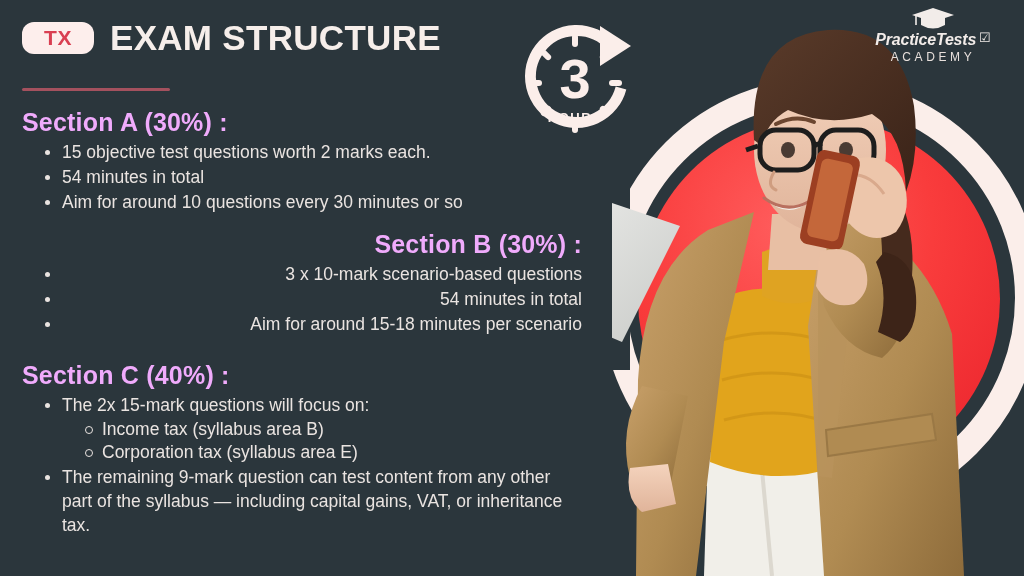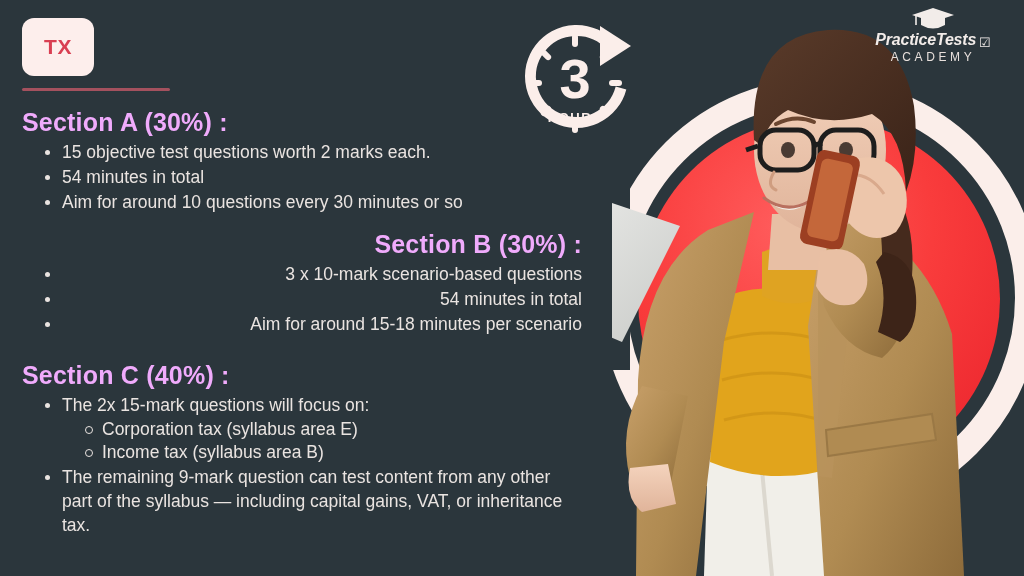--- a/index.html
+++ b/index.html
@@ -44,21 +44,21 @@
   
   .person { position: absolute; left: 612px; top: 0; width: 412px; height: 576px; }
 
   
   .header {
     position: absolute;
     left: 22px; top: 18px;
     display: flex; align-items: center; gap: 16px;
   }
   .tx-badge {
-    width: 72px; height: 58px;
+    width: 72px; height: 32px;
     background: #fdeeec;
     border-radius: 12px;
     display: flex; align-items: center; justify-content: center;
     color: #d93f52;
     font-weight: bold;
     font-size: 21px;
     letter-spacing: 0.5px;
   }
   .title {
     color: #f6eeea;
@@ -83,21 +83,21 @@
   .clock svg { display: block; }
 
   
   .logo {
     position: absolute;
     right: 16px; top: 6px;
     width: 150px;
     display: flex; flex-direction: column; align-items: center;
   }
   .logo-cap { line-height: 0; margin-bottom: 1px; }
-  .logo-row { display: flex; align-items: flex-end; gap: 3px; }
+  .logo-row { display: flex; align-items: flex-start; gap: 3px; }
   .logo-name {
     color: #f2ece9;
     font-style: italic;
     font-weight: bold;
     font-size: 16px;
     letter-spacing: -0.2px;
   }
   .logo-check { color: #f2ece9; font-size: 13px; line-height: 1; }
   .logo-sub {
     color: #e8e0dc;
@@ -249,20 +249,21 @@
       <path d="M218 180 q34 -16 54 14" stroke="#d9a98c" stroke-width="3" fill="none"></path>
       <rect x="196" y="152" width="44" height="96" rx="8" transform="rotate(12 218 200)" fill="#9c3f22"></rect>
       <rect x="202" y="160" width="32" height="80" rx="6" transform="rotate(12 218 200)" fill="#c4673a"></rect>
 
       <path d="M208 252 q28 -10 44 12 q10 26 -10 40 q-26 6 -38 -18 Z" fill="#e9c0a4"></path>
     </svg>
   </div>
 
   <div class="header">
     <div class="tx-badge">TX</div>
+    <div class="title">EXAM STRUCTURE</div>
   </div>
   <div class="divider"></div>
 
   <div class="clock">
     <svg width="140" height="140" viewBox="0 0 140 140" xmlns="http://www.w3.org/2000/svg">
       <g fill="none" stroke="#fbeeea" stroke-width="11" stroke-linecap="butt">
         <path d="M106 34 A46 46 0 1 0 116 76"></path>
       </g>
       <polygon points="95,14 126,34 95,54" fill="#fbeeea"></polygon>
       <g fill="#fbeeea">
@@ -326,22 +327,22 @@
           </li>
       </ul>
     </div>
 
     <div class="sec secC">
       <div class="sec-head">Section C (40%) :</div>
       <ul class="bul">
         <li>
           <span class="btxt">The 2x 15-mark questions will focus on:</span>
           <ul class="sub">
+            <li>Income tax (syllabus area B)</li>
             <li>Corporation tax (syllabus area E)</li>
-            <li>Income tax (syllabus area B)</li>
           </ul>
         </li>
         <li>
             <span class="btxt">The remaining 9-mark question can test content from any other part of the syllabus — including capital gains, VAT, or inheritance tax.</span>
           </li>
       </ul>
     </div>
 
   </div>
 </div>

